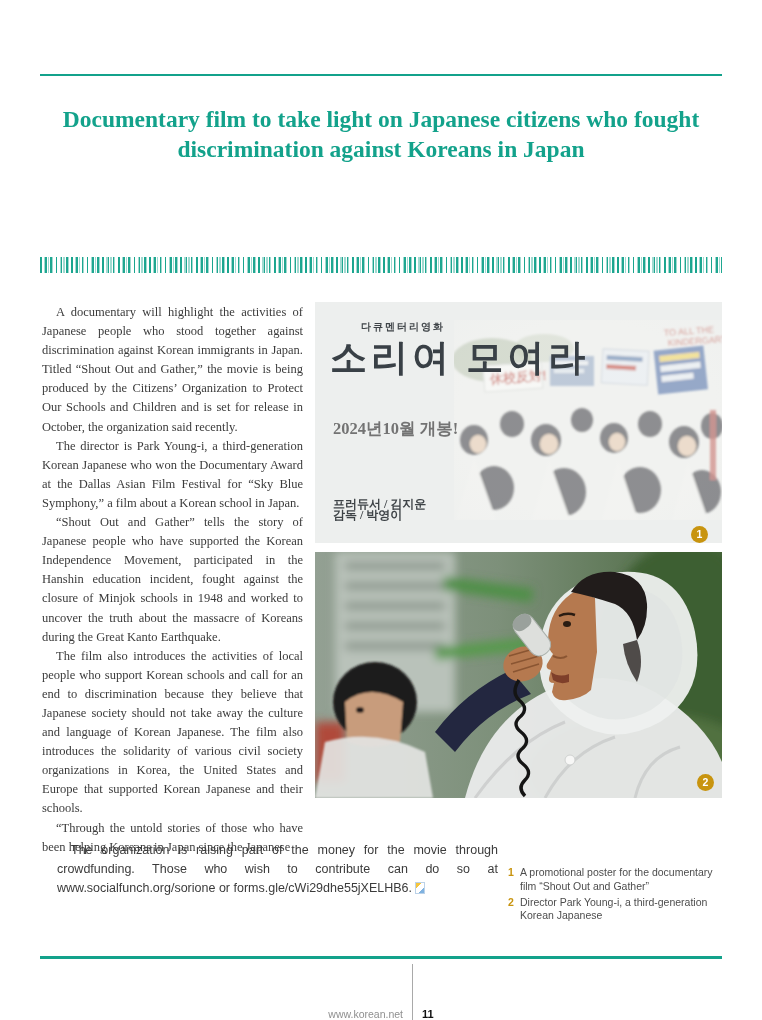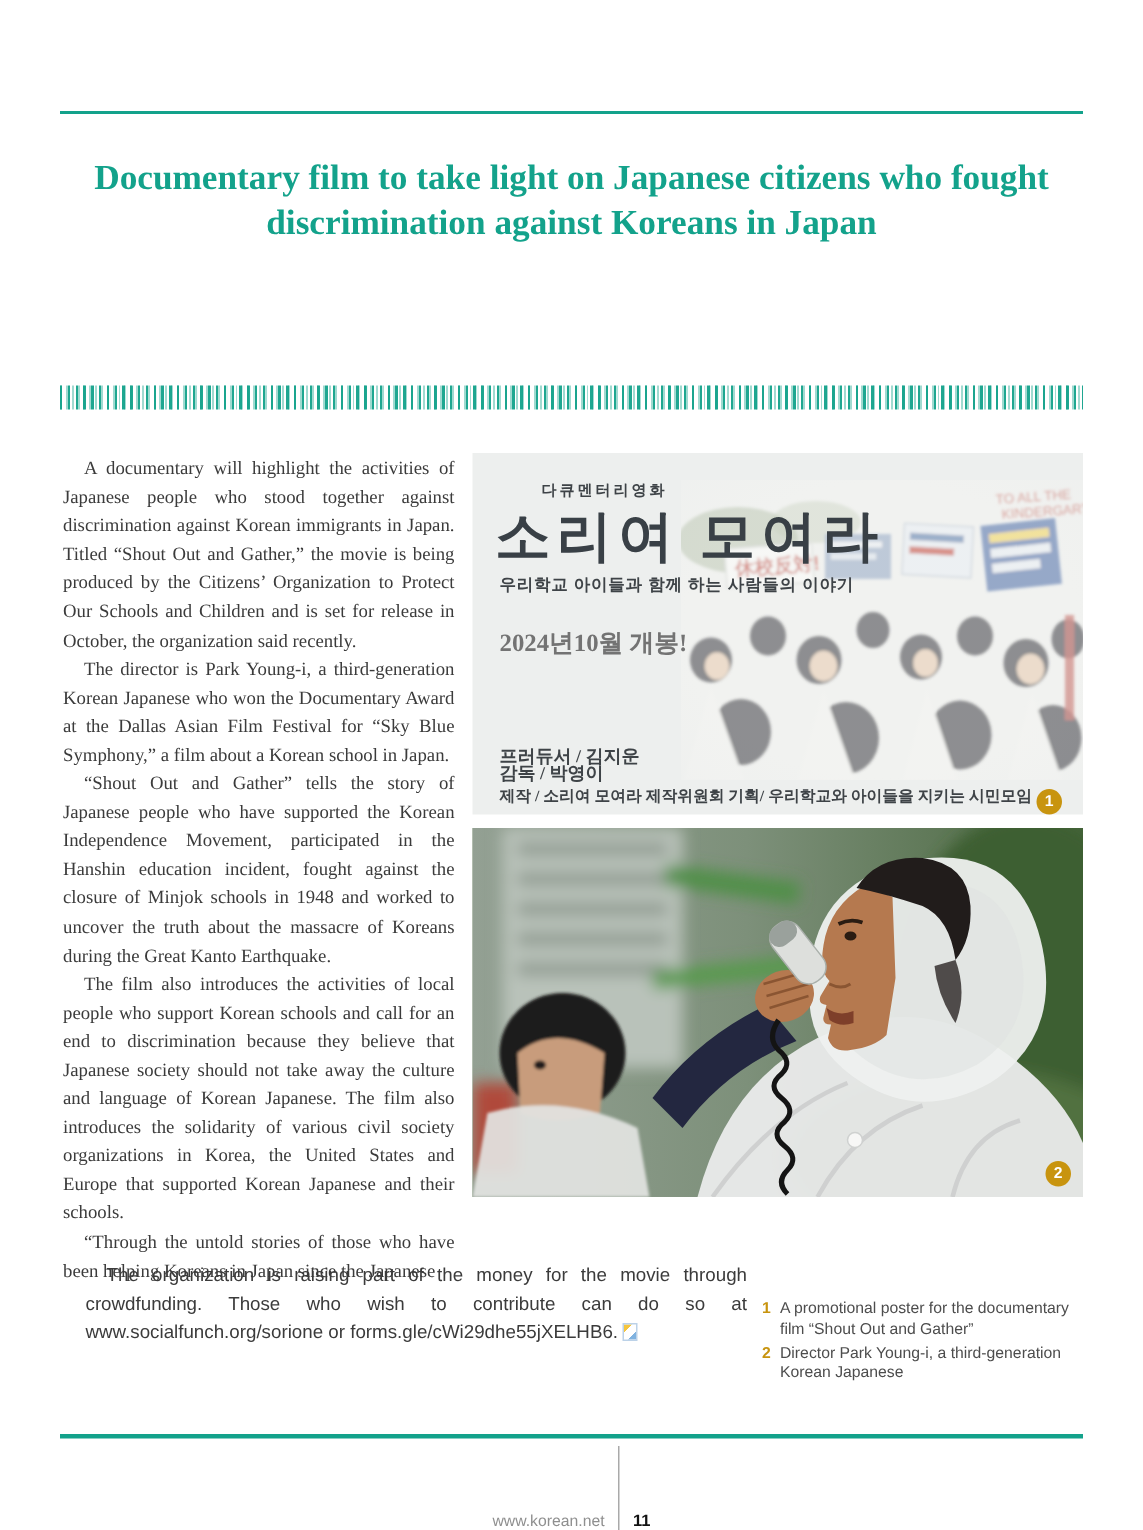--- a/index.html
+++ b/index.html
@@ -191,25 +191,23 @@
             <path d="M78 200 L95 140 L116 200 Z"></path>
           <path d="M148 200 L164 140 L184 200 Z"></path>
             <path d="M218 200 L234 142 L254 200 Z"></path>
         </g>
         <rect x="256" y="90" width="6" height="70" fill="#b43a31" opacity="0.8"></rect>
       </g>
       <rect x="0" y="0" width="268" height="200" fill="url(#fade)" opacity="0.5"></rect>
     </svg>
     <div class="kicker">다큐멘터리영화</div>
     <div class="title">소리여 모여라</div>
-    <div class="tagline">우리학교 아이들과 함께 하는 사람들의 이야기</div>
     <div class="release">2024년10월 개봉!</div>
     <div class="credit-line director">감독 / 박영이</div>
     <div class="credit-line producer">프러듀서 / 김지운</div>
-    <div class="credits">제작 / 소리여 모여라 제작위원회   기획/ 우리학교와 아이들을 지키는 시민모임</div>
     <div class="badge badge-1">1</div>
   </div>
 
   <div class="photo">
     <svg width="407" height="246" viewBox="0 0 407 246">
       <defs>
         <filter id="bgblur">
             <feGaussianBlur stdDeviation="5"></feGaussianBlur>
           </filter>
         <filter id="soft2">

